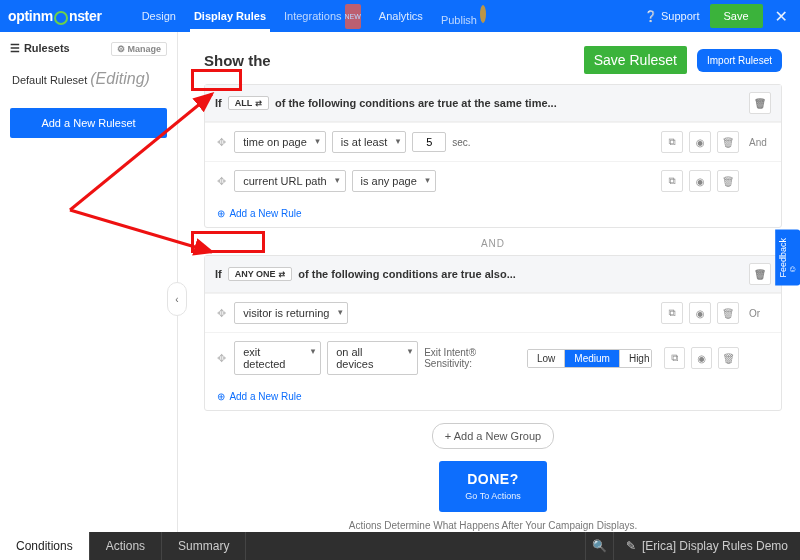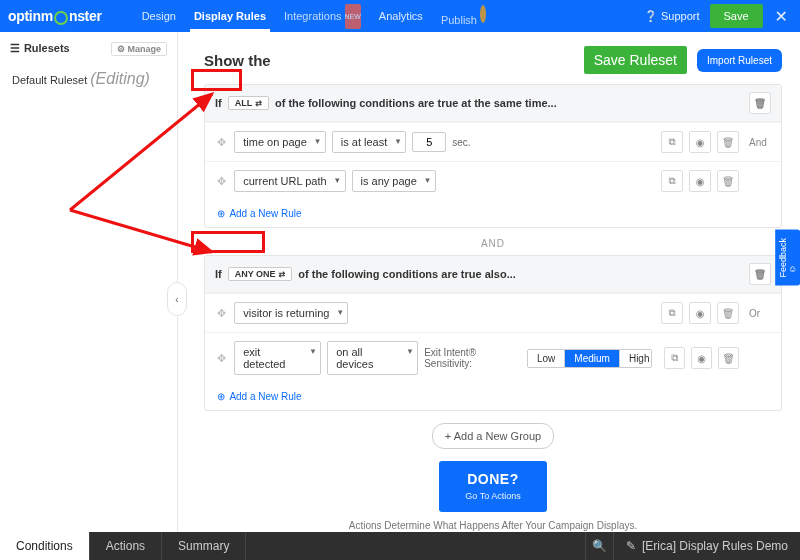--- a/index.html
+++ b/index.html
@@ -96,20 +96,21 @@
 
 <div class="page">
   <div class="sidebar">
     <div class="rs-head">
       <span><span class="ic">☰</span><span>Rulesets</span></span>
       <span class="manage">⚙ <span>Manage</span></span>
     </div>
     <div class="rs-item">
       <span>Default Ruleset</span> <span class="ed">(Editing)</span>
     </div>
+    <button class="btn-add-ruleset">Add a New Ruleset</button>
     <div class="collapse-handle">‹</div>
   </div>
 
   <div class="main">
 
     <div class="showrow">
       <h2>Show the</h2>
       <div class="sp"></div>
       <button class="btn-green">Save Ruleset</button>
       <button class="btn-blue">Import Ruleset</button>

